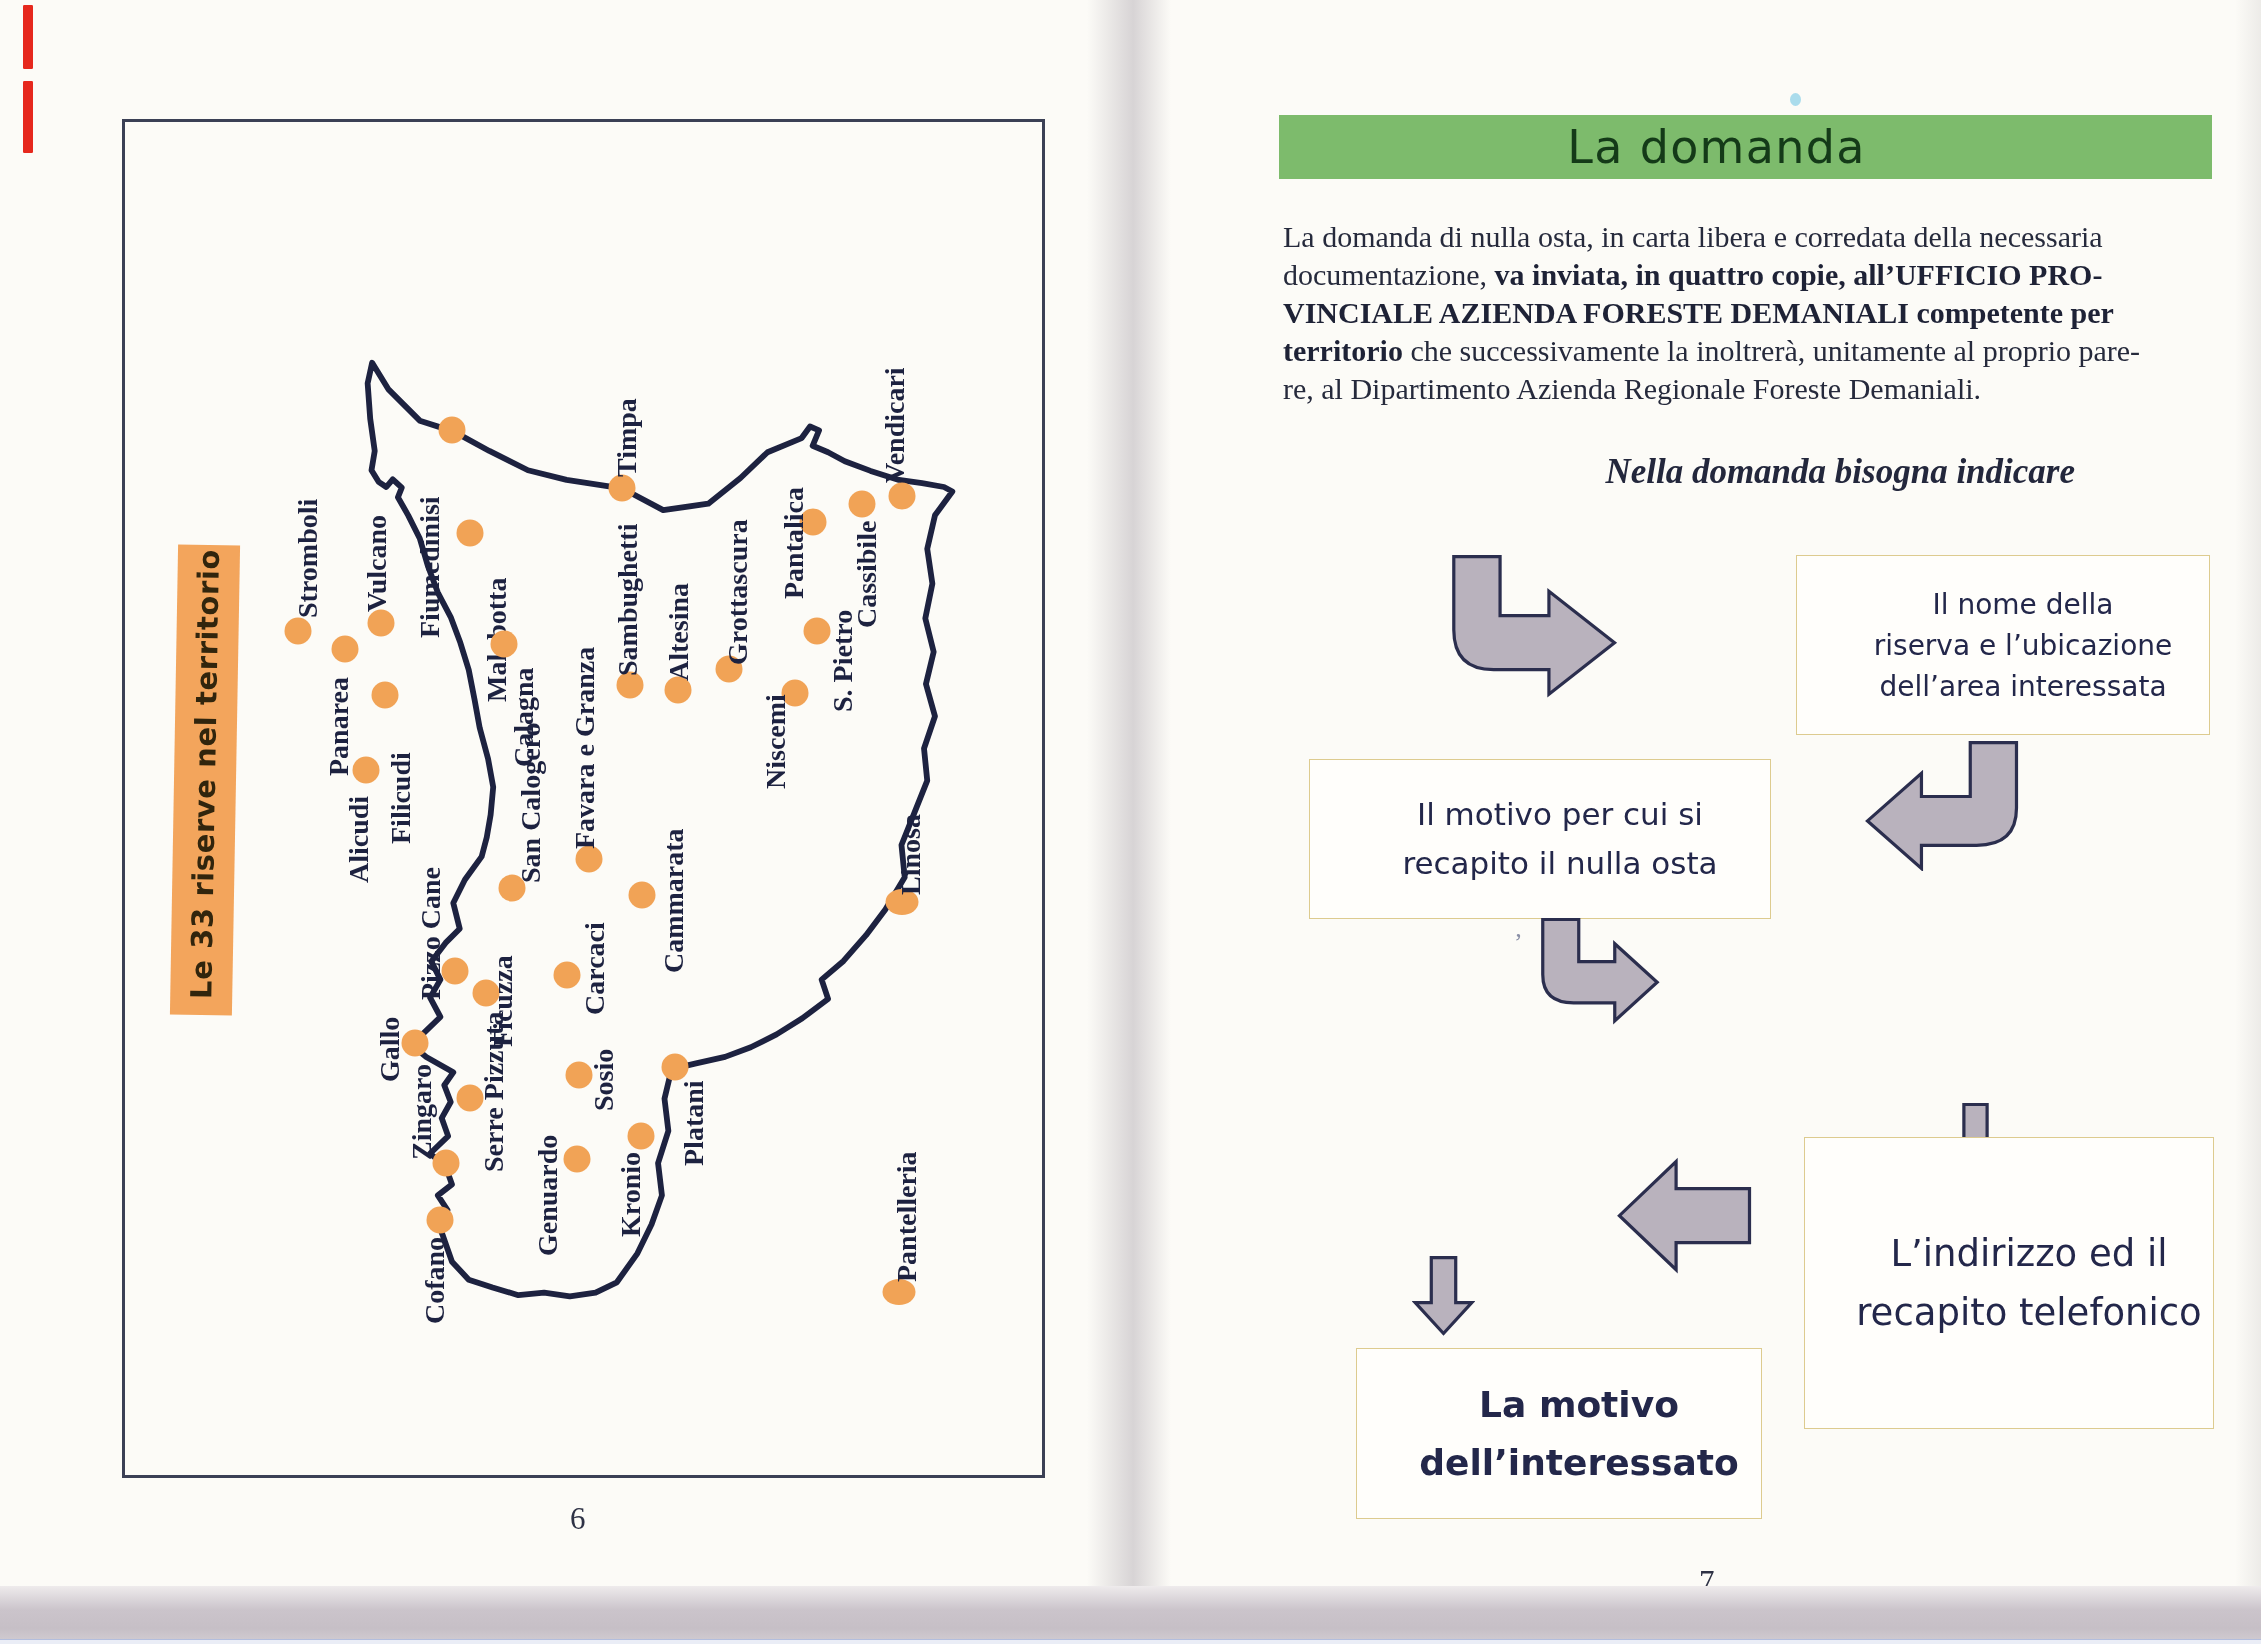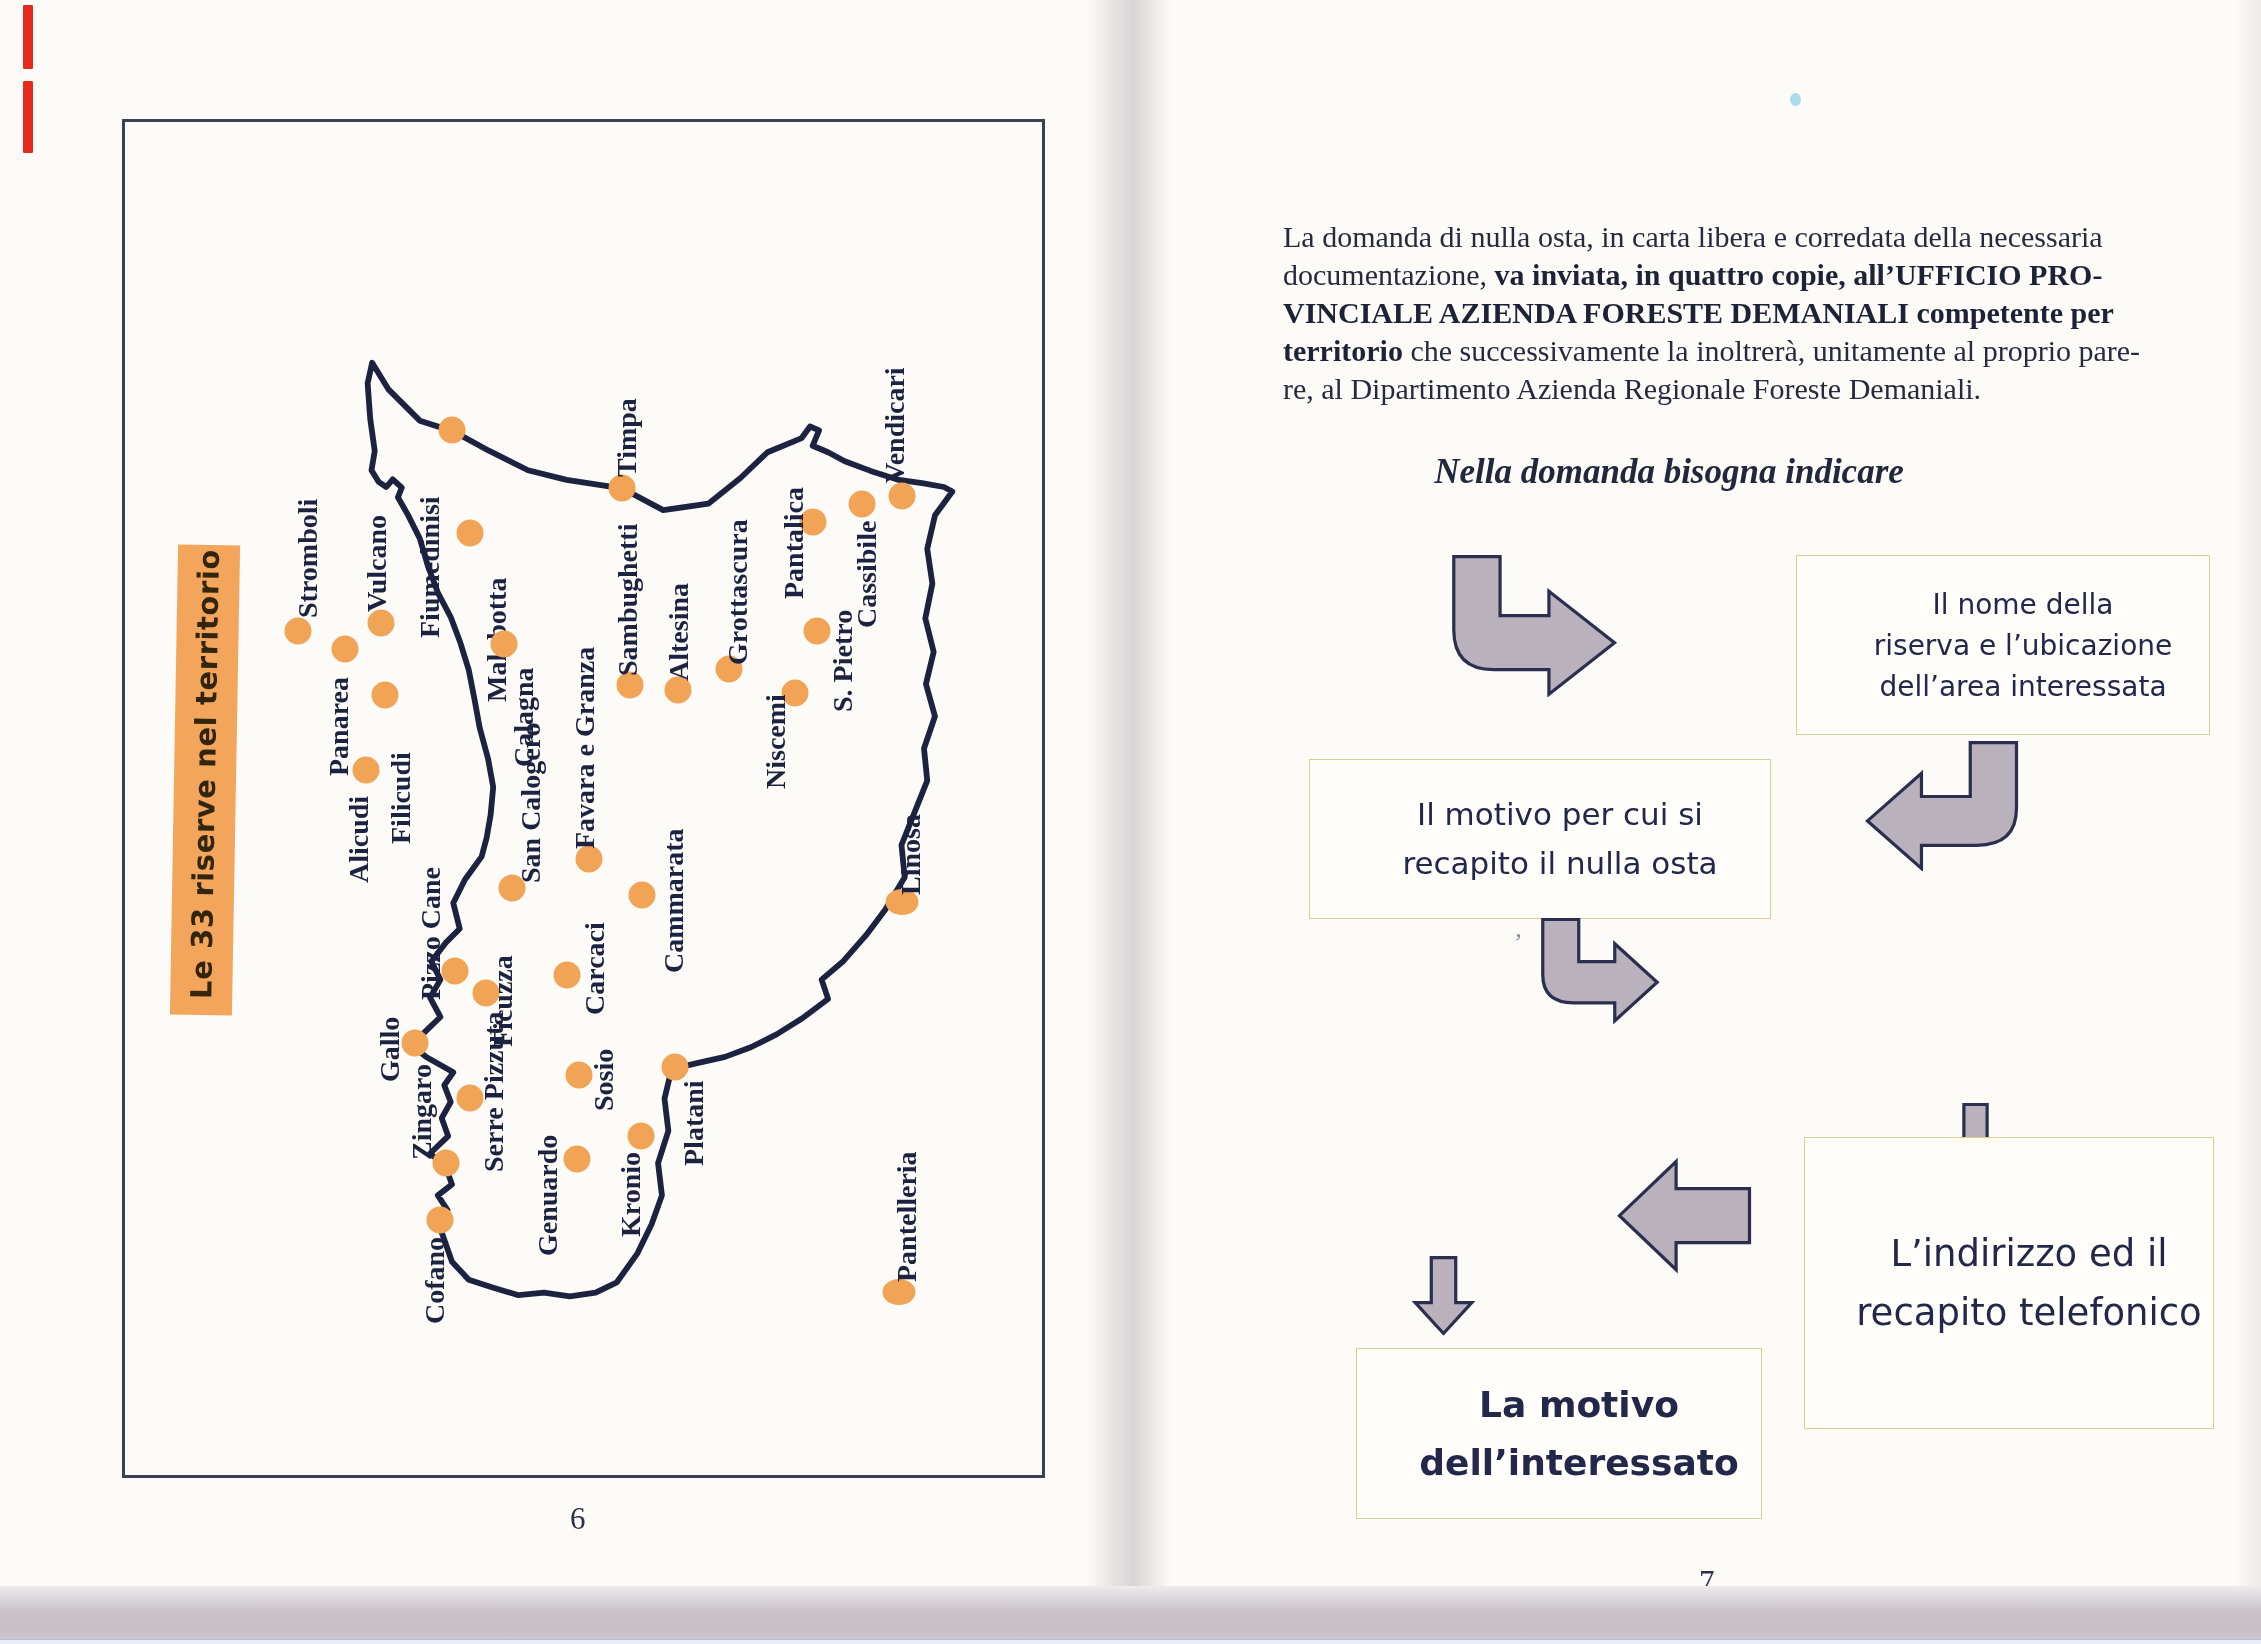--- a/index.html
+++ b/index.html
@@ -26,21 +26,21 @@
           font-family:"Liberation Serif",serif;font-weight:bold;font-size:28px;color:#1d2240;}
   .pagenum{position:absolute;font-size:31px;color:#2e3245;}
   
   .green-banner{position:absolute;left:1279px;top:115px;width:933px;height:64px;background:#7dbb6c;
           display:flex;align-items:center;justify-content:center;}
   .green-banner .gtitle{font-family:"DejaVu Sans",sans-serif;font-size:46px;color:#143a18;margin-right:58px;letter-spacing:1.3px;}
   .cyan-dot{position:absolute;left:1790px;top:93px;width:11px;height:13px;border-radius:50%;background:#aadcec;}
   .intro{position:absolute;left:1283px;top:218px;width:946px;font-size:30px;line-height:38px;color:#262a3c;
           white-space:pre-line;text-align:left;}
   .intro b{color:#1e2236;}
-  .subtitle{position:absolute;left:1263px;top:452px;width:812px;text-align:center;
+  .subtitle{position:absolute;left:1263px;top:452px;width:812px;text-align:right;
           font-size:35px;font-weight:bold;font-style:italic;color:#23273c;}
   .fbox{position:absolute;background:#fffefb;border:1.9px solid #ddcb8f;color:#23274a;
           font-family:"DejaVu Sans",sans-serif;display:flex;align-items:center;justify-content:center;
           text-align:center;white-space:pre-line;padding-left:40px;}
   .arrow{position:absolute;}
   .arrow path{fill:#b9b2bd;stroke:#2b2e4e;stroke-width:5;stroke-linejoin:miter;}
   .artifact-comma{position:absolute;left:1514px;top:928px;font-size:26px;color:#8a8fa6;}
 </style>
 </head>
 <body>
@@ -126,20 +126,23 @@
       <div class="dot wide" style="left: 899px; top: 1292px;"></div>
       <div class="mlabel" style="left: 891px; top: 1282px;">Pantelleria</div>
     </div>
 
   <div class="orange-banner">
     <div class="btext">Le 33 riserve nel territorio</div>
   </div>
 
   <div class="pagenum" style="left:570px;top:1501px;">6</div>
 
+  <div class="green-banner">
+    <div class="gtitle">La domanda</div>
+  </div>
   <div class="cyan-dot"></div>
 
   <div class="intro"><span>La domanda di nulla osta, in carta libera e corredata della necessaria
 documentazione, </span><b>va inviata, in quattro copie, all’UFFICIO PRO-
 VINCIALE AZIENDA FORESTE DEMANIALI competente per
 territorio</b><span> che successivamente la inoltrerà, unitamente al proprio pare-
 re, al Dipartimento Azienda Regionale Foreste Demaniali.</span></div>
 
   <div class="subtitle">Nella domanda bisogna  indicare</div>
 

